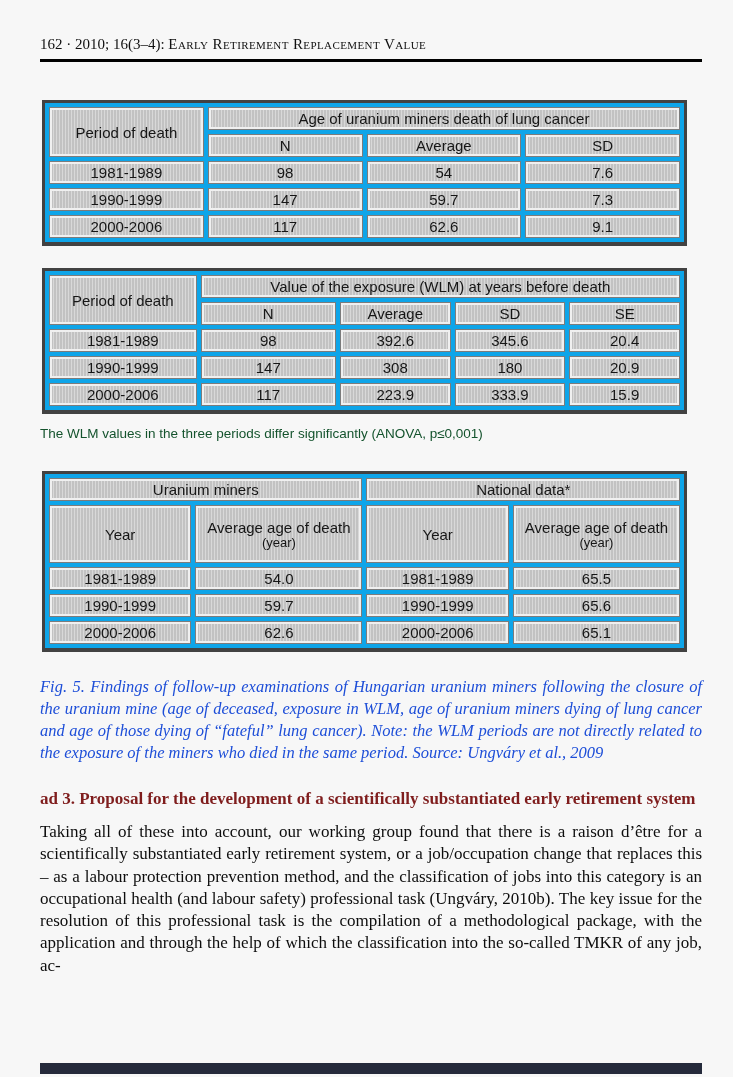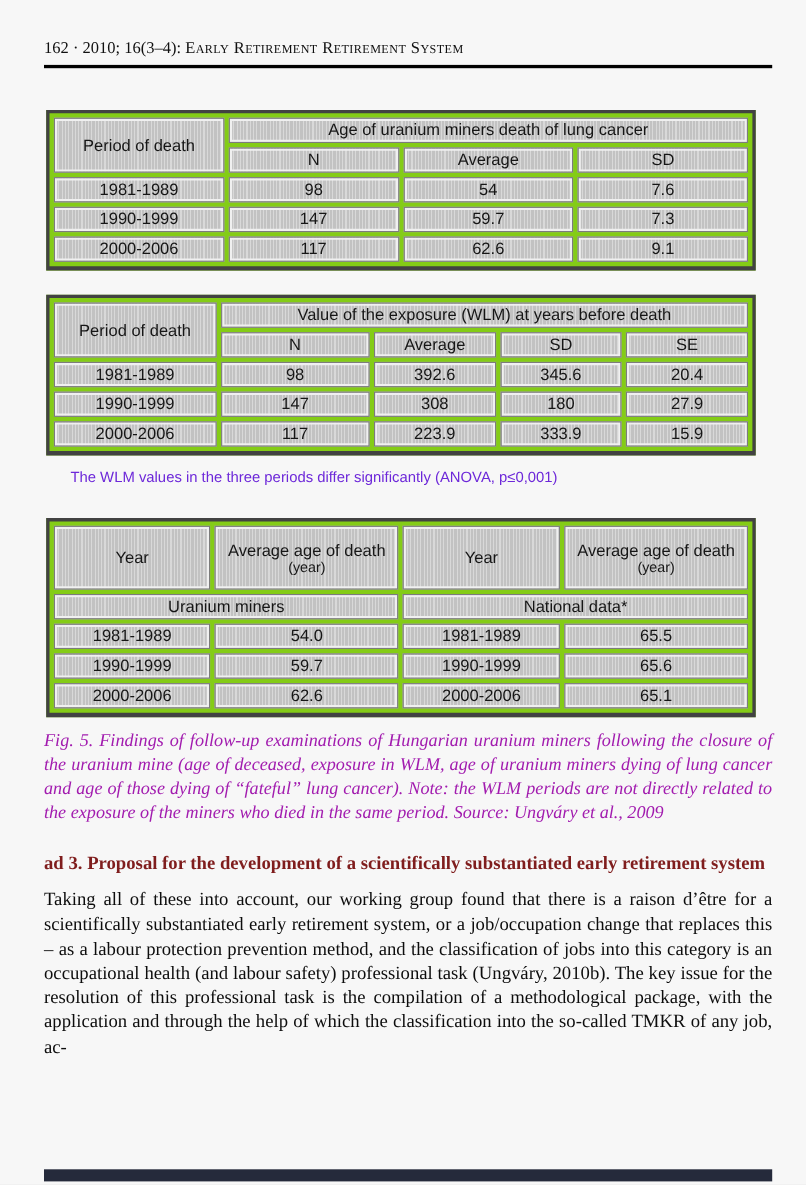--- a/index.html
+++ b/index.html
@@ -19,21 +19,21 @@
   }
   .sc { font-variant: small-caps; letter-spacing: 0.4px; }
   .rule {
     height: 3px; background: #000;
     margin-top: 6px;
   }
   
   .gtable {
     border-collapse: separate;
     border-spacing: 4px;
-    background: #84cc16;
+    background: #0ea5e9;
     border: 3px solid #424242;
     border-bottom-width: 4px;
     table-layout: fixed;
     width: 645px;
     margin-left: 2px;
   }
   .gtable th, .gtable td {
     background-color: #c8c8c8;
     background-image: repeating-linear-gradient(90deg,
       rgba(255,255,255,0.30) 0px, rgba(255,255,255,0.30) 1px,
@@ -48,34 +48,34 @@
     padding: 2px 4px;
     height: 23px;
     overflow: hidden;
   }
   .gtable .sub { font-size: 13px; line-height: 14px; }
   .t1 { margin-top: 38px; }
   .t2 { margin-top: 22px; }
   .t3 { margin-top: 30px; }
   .note {
     font: 13.5px "Liberation Sans", sans-serif;
-    color: #6d28d9;
-    margin: 12px 0 0 24px;
+    color: #14532d;
+    margin: 12px 0 0 0;
   }
   .footnote {
     font: 13.5px "Liberation Sans", sans-serif;
     color: #1a1a1a;
     margin: 14px 0 0 16px;
   }
   .caption {
     font: italic 16.5px "Liberation Serif", serif;
     line-height: 22px;
     text-align: justify;
-    margin-top: 10px;
-    color: #a21caf;
+    margin-top: 24px;
+    color: #1d4ed8;
   }
   .heading {
     font: bold 17px "Liberation Serif", serif;
     line-height: 22px;
     margin-top: 24px;
     color: #7f1d1d;
   }
   .bodytext {
     font: 17px "Liberation Serif", serif;
     line-height: 22.3px;
@@ -90,21 +90,21 @@
     background: #252a3b;
   }
 </style>
 </head>
 <body>
 
 <div class="page">
 
   <div class="header-line">
     <span>162 · 2010; 16(3–4):</span>
-    <span class="sc">Early Retirement Retirement System</span>
+    <span class="sc">Early Retirement Replacement Value</span>
   </div>
   <div class="rule"></div>
 
   <table class="gtable t1">
     <colgroup>
         <col style="width:25%">
         <col style="width:25%">
         <col style="width:25%">
         <col style="width:25%">
       </colgroup>
@@ -163,21 +163,21 @@
       <td>98</td>
       <td>392.6</td>
       <td>345.6</td>
       <td>20.4</td>
     </tr>
     <tr>
       <td>1990-1999</td>
       <td>147</td>
       <td>308</td>
       <td>180</td>
-      <td>27.9</td>
+      <td>20.9</td>
     </tr>
     <tr>
       <td>2000-2006</td>
       <td>117</td>
       <td>223.9</td>
       <td>333.9</td>
       <td>15.9</td>
     </tr>
   </tbody>
     </table>
@@ -185,37 +185,37 @@
   <div class="note">The WLM values in the three periods differ significantly (ANOVA, p≤0,001)</div>
 
   <table class="gtable t3">
     <colgroup>
         <col style="width:23%">
         <col style="width:27%">
         <col style="width:23%">
         <col style="width:27%">
       </colgroup>
     <tbody>
-        <tr style="height:58px;">
+        <tr>
+      <th colspan="2">Uranium miners</th>
+      <th colspan="2">National data*</th>
+    </tr>
+    <tr style="height:58px;">
       <th>Year</th>
       <th>
         <div>Average age of death</div>
         <div class="sub">(year)</div>
       </th>
       <th>Year</th>
       <th>
         <div>Average age of death</div>
         <div class="sub">(year)</div>
       </th>
     </tr>
     <tr>
-      <th colspan="2">Uranium miners</th>
-      <th colspan="2">National data*</th>
-    </tr>
-    <tr>
       <td>1981-1989</td>
       <td>54.0</td>
       <td>1981-1989</td>
       <td>65.5</td>
     </tr>
     <tr>
       <td>1990-1999</td>
       <td>59.7</td>
       <td>1990-1999</td>
       <td>65.6</td>

